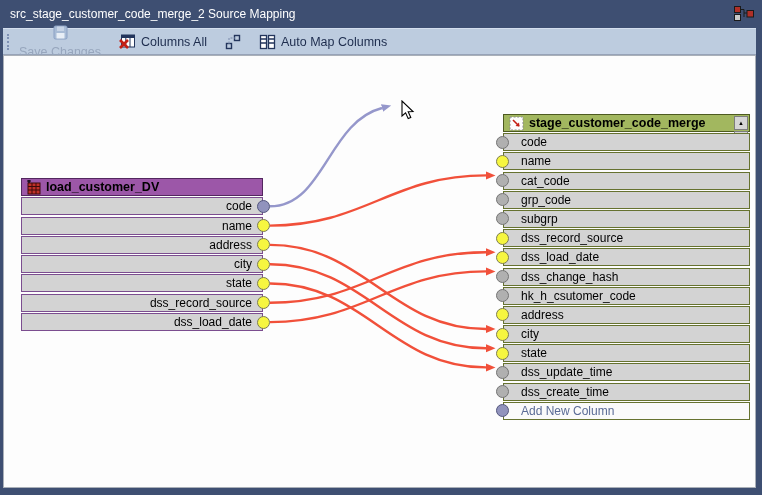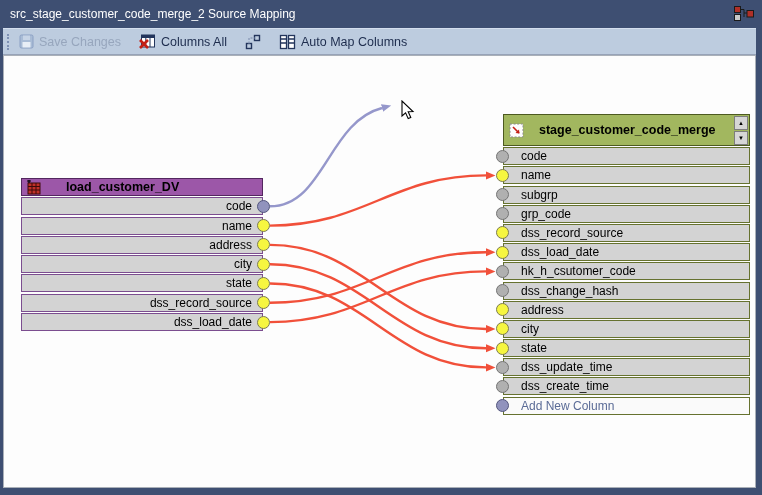--- a/index.html
+++ b/index.html
@@ -16,46 +16,46 @@
   .titlebar-icon { position:absolute; right:7px; top:5px; width:22px; height:21px; }
   .toolbar {
     position:absolute; left:3px; top:28px; width:753px; height:27px;
     background:var(--toolbar-bg,#bdccdf);
     border-bottom:1px solid #97a3b8; border-top:1px solid #d4dfee;
     display:flex; align-items:center; font-size:12.5px;
     color:var(--toolbar-text,#1d2c4d); white-space:nowrap;
   }
   .grip { width:2px; height:16px; border-left:2px dotted #7e91b4; margin:0 6px 0 4px; }
   .tb-btn { display:flex; align-items:center; gap:5px; padding:0 4px; cursor:default; }
-  .tb-btn.disabled { color:var(--disabled-text,#97a6bd); }
+  .tb-btn.disabled { color:var(--disabled-text,#97a6bd);flex-direction:column; }
   .tb-sep { width:10px; }
   .canvas {
     position:absolute; left:3px; top:55px; width:753px; height:433px;
     background:var(--canvas-bg,#fdfdfd); border:1px solid #aab0b8;
   }
   
   .map-table { position:absolute; font-size:12px; }
   .map-table .thead {
     display:flex; align-items:center; font-weight:bold; font-size:12.5px;
     color:#000; position:relative;
   }
   #source-table { left:17px; top:122px; width:242px; }
   #source-table .thead {
     height:18px; background:var(--source-header-bg,#9c57a8);
-    border:1px solid #53275f; padding-left:4px;gap:20px;
+    border:1px solid #53275f; padding-left:4px;
   }
   #source-table .trow {
     height:18px; margin-top:1.3px; background:var(--row-bg,#d3d3d3);
     border:1px solid var(--source-border,#7b4d8f);
     position:relative; line-height:16px; text-align:right; padding-right:10px;
   }
   #target-table { left:499px; top:58px; width:247px; }
   #target-table .thead {
-    height:32px; background:var(--target-header-bg,#a2b75f);
-    border:1px solid #4d5a20; padding-left:5px;gap:10px;
+    height:18px; background:var(--target-header-bg,#a2b75f);
+    border:1px solid #4d5a20; padding-left:5px;
   }
   #target-table .trow {
     height:18px; margin-top:1.2px; background:var(--row-bg,#d3d3d3);
     border:1px solid var(--target-border,#66722f);
     position:relative; line-height:16px; text-align:left; padding-left:17px;
   }
   #target-table .trow.add-row { background:#fafafa; color:var(--add-new-text,#5a6b96); }
   .thead .tbl-icon { width:15px; height:15px; margin-right:5px; flex:0 0 auto; }
   .port {
     position:absolute; width:13px; height:13px; border-radius:50%; top:1.5px;
@@ -165,26 +165,27 @@
         </svg>
         <span>stage_customer_code_merge</span>
         <span class="scrollers">
           <div class="scr-btn">▲</div>
           <div class="scr-btn">▼</div>
         </span>
       </div>
       <div class="rows">
           <div class="trow"><span class="port unmapped"></span><span class="col-label">code</span></div>
           <div class="trow"><span class="port mapped"></span><span class="col-label">name</span></div>
+          <div class="trow"><span class="port unmapped"></span><span class="col-label">cat_code</span></div>
+          <div class="trow"><span class="port unmapped"></span><span class="col-label">grp_code</span></div>
           <div class="trow"><span class="port unmapped"></span><span class="col-label">subgrp</span></div>
-          <div class="trow"><span class="port unmapped"></span><span class="col-label">grp_code</span></div>
           <div class="trow"><span class="port mapped"></span><span class="col-label">dss_record_source</span></div>
           <div class="trow"><span class="port mapped"></span><span class="col-label">dss_load_date</span></div>
+          <div class="trow"><span class="port unmapped"></span><span class="col-label">dss_change_hash</span></div>
           <div class="trow"><span class="port unmapped"></span><span class="col-label">hk_h_csutomer_code</span></div>
-          <div class="trow"><span class="port unmapped"></span><span class="col-label">dss_change_hash</span></div>
           <div class="trow"><span class="port mapped"></span><span class="col-label">address</span></div>
           <div class="trow"><span class="port mapped"></span><span class="col-label">city</span></div>
           <div class="trow"><span class="port mapped"></span><span class="col-label">state</span></div>
           <div class="trow"><span class="port unmapped"></span><span class="col-label">dss_update_time</span></div>
           <div class="trow"><span class="port unmapped"></span><span class="col-label">dss_create_time</span></div>
           <div class="trow add-row"><span class="port add"></span><span class="col-label">Add New Column</span></div>
         </div>
     </div>
 
     <svg id="wires" width="753" height="433">

